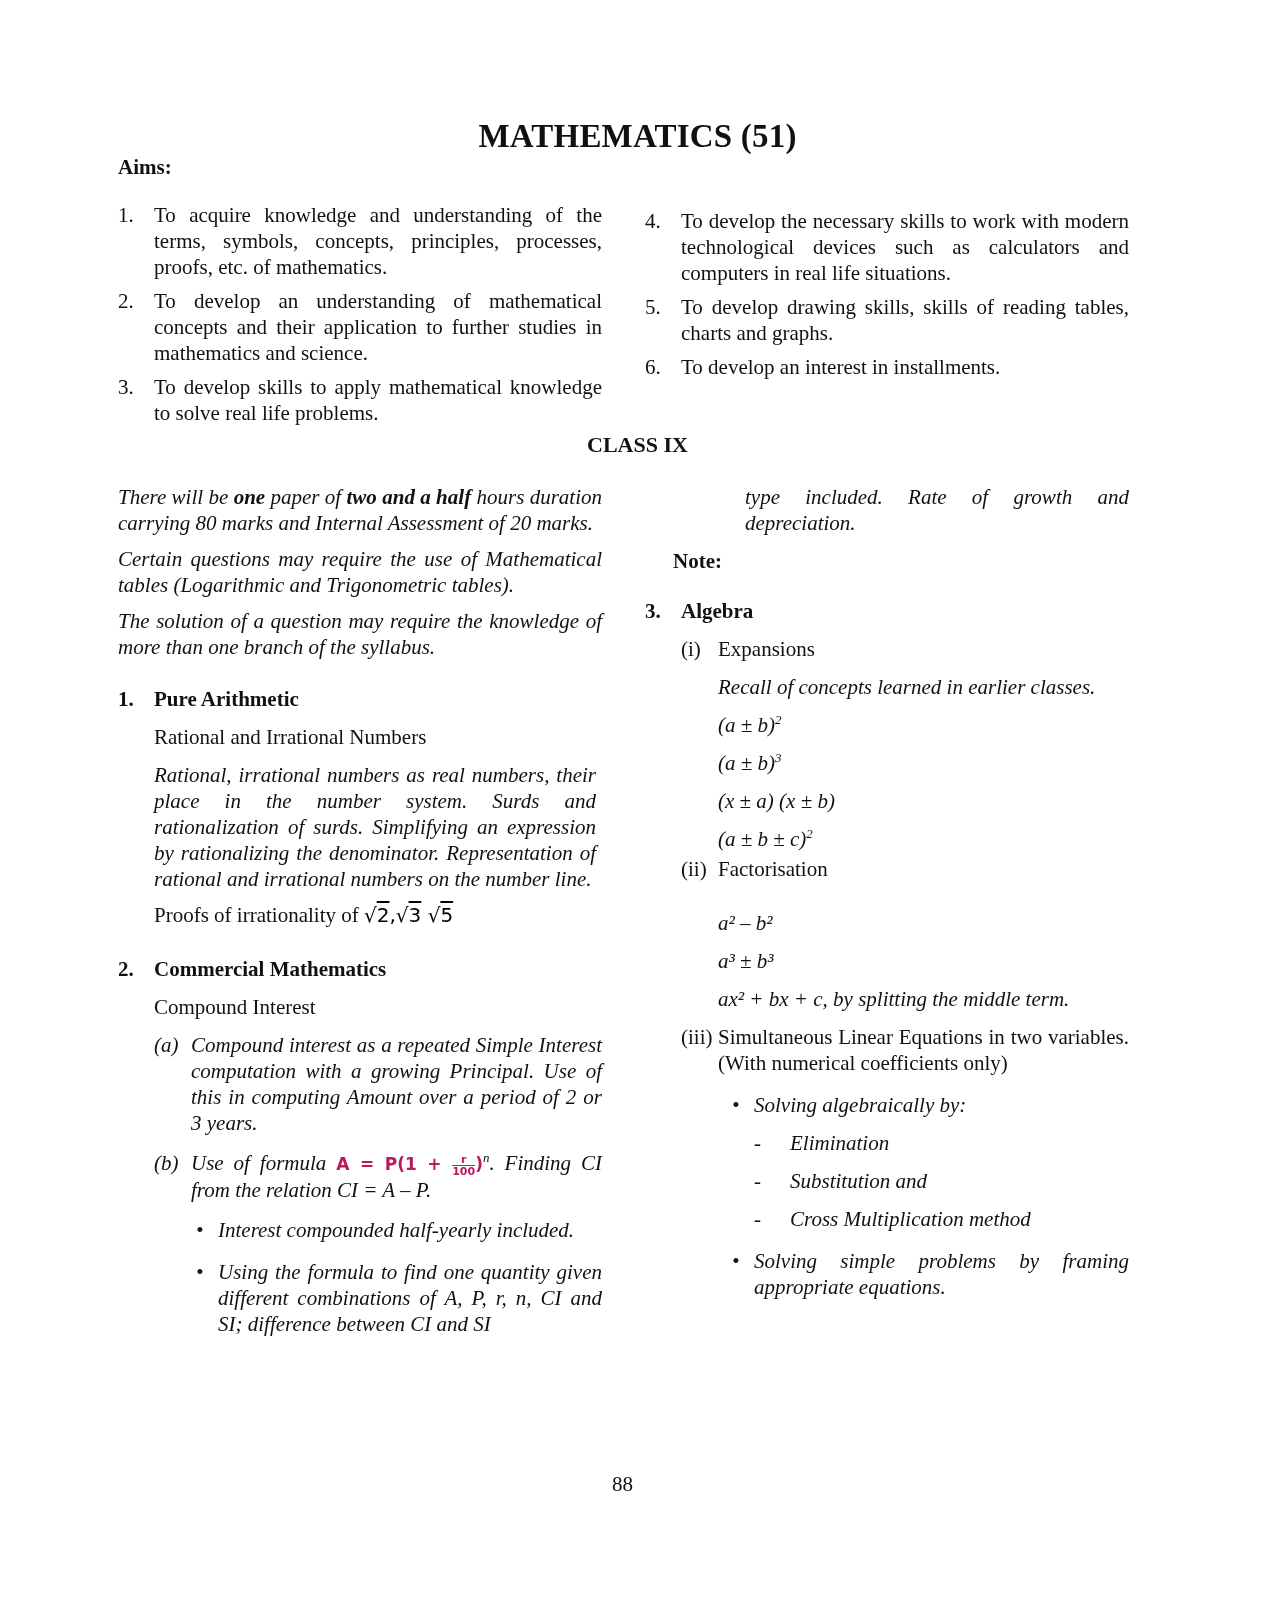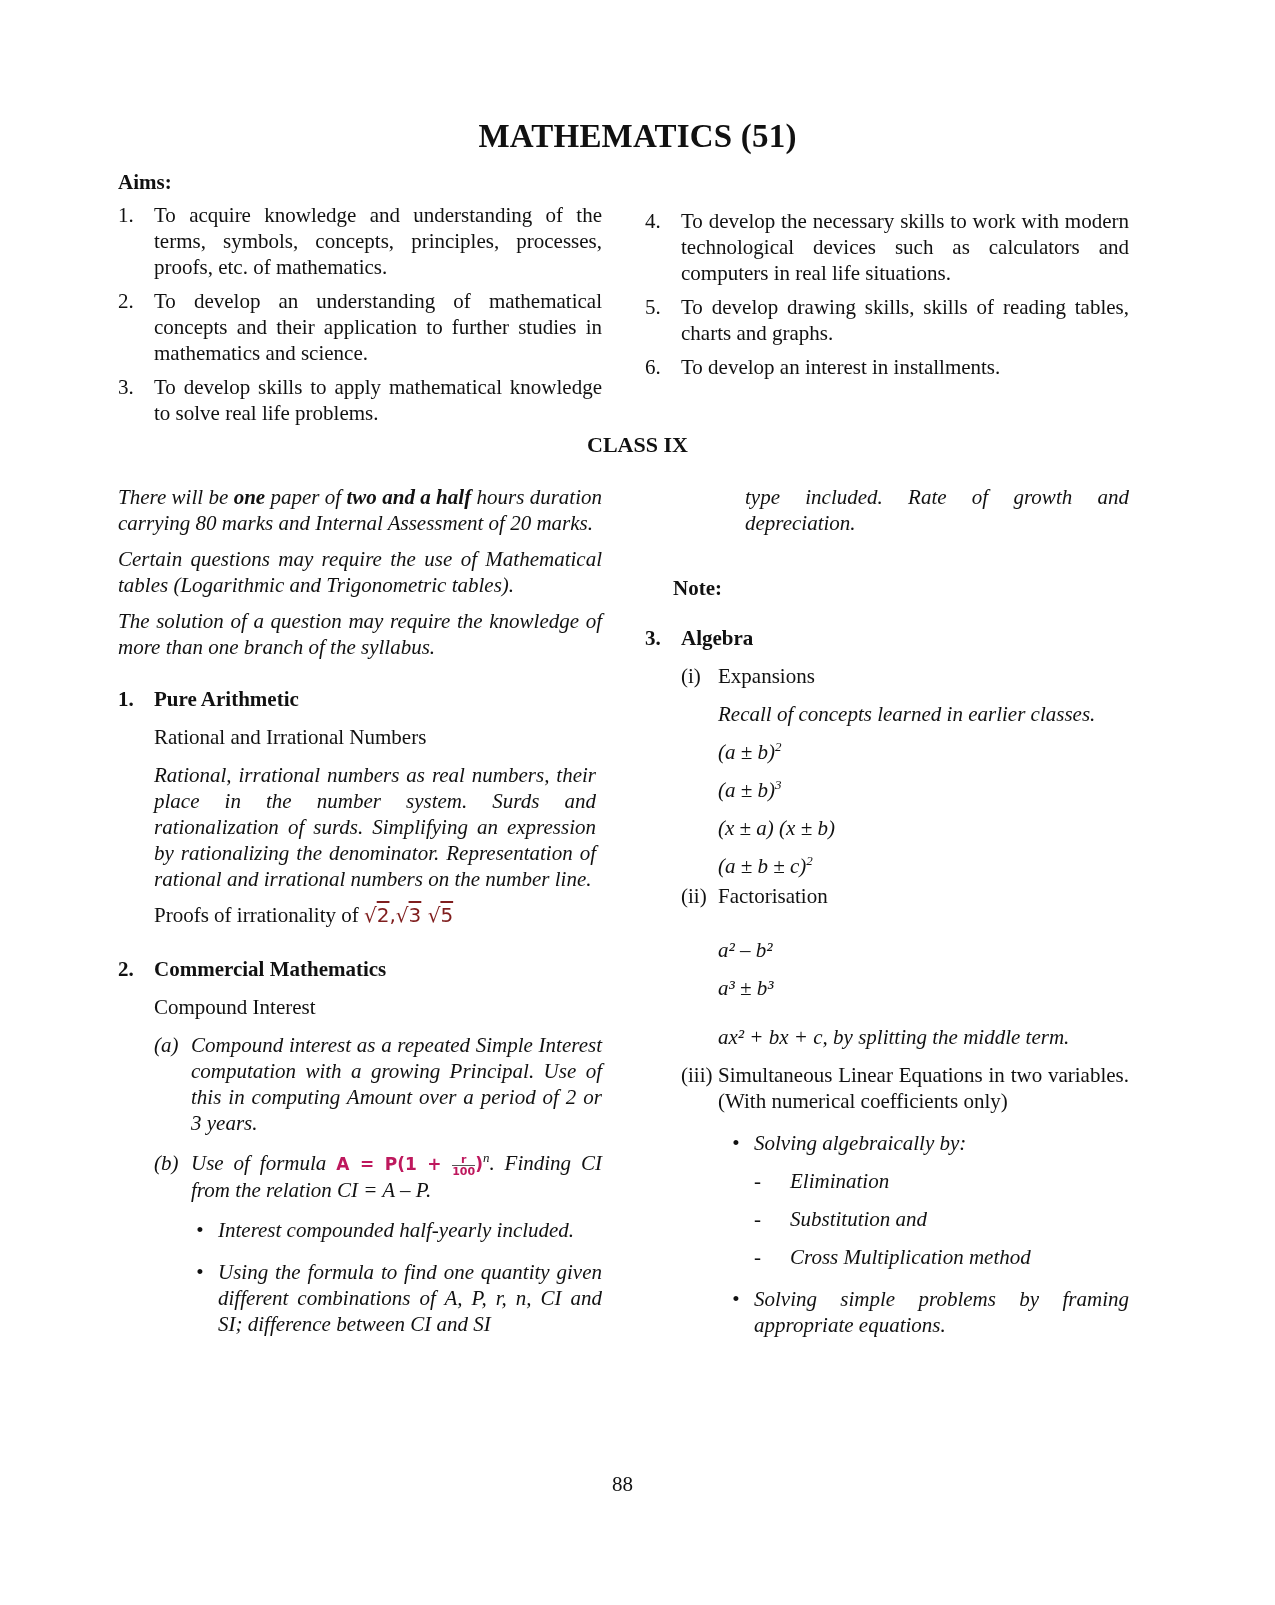--- a/index.html
+++ b/index.html
@@ -1,44 +1,44 @@
 <!DOCTYPE html>
 <html><head>
 <meta charset="utf-8">
 <style>
   html, body { margin: 0; padding: 0; background: #ffffff; }
   body { width: 1275px; height: 1605px; position: relative; overflow: hidden;
          font-family: "Liberation Serif", "DejaVu Serif", serif; color: #111; font-size: 21px; }
   .abs { position: absolute; }
   .title { left: 0; width: 1275px; top: 118px; text-align: center; font-weight: bold; font-size: 33px; letter-spacing: 0.2px; }
-  .aims-h { left: 118px; top: 170px; font-weight: bold; font-size: 21px; }
+  .aims-h { left: 118px; top: 155px; font-weight: bold; font-size: 21px; }
   .num-item { display: flex; line-height: 26px; margin-bottom: 8px; text-align: justify; }
   .num-item .n { width: 36px; flex: 0 0 36px; }
   .num-item .t { flex: 1; }
   .col-left { left: 118px; width: 484px; }
   .col-right { left: 645px; width: 484px; }
   .class-h { left: 0; width: 1275px; top: 432px; text-align: center; font-weight: bold; font-size: 22px; }
   .para { line-height: 26px; text-align: justify; margin: 0 0 10px 0; }
   .it { font-style: italic; }
-  .b { font-weight: bold; margin-top: 27px; }
+  .b { font-weight: bold; }
   .sec-h { display: flex; font-weight: bold; line-height: 26px; }
   .sec-h .n { width: 36px; flex: 0 0 36px; }
   .line { line-height: 26px; }
   .sub { display: flex; line-height: 26px; text-align: justify; }
   .sub .n { width: 37px; flex: 0 0 37px; }
   .sub .t { flex: 1; }
   .bullet { display: flex; line-height: 26px; text-align: justify; }
   .bullet .dot { width: 36px; flex: 0 0 36px; font-style: normal; text-align: center; }
   .bullet .t { flex: 1; }
   .dash { display: flex; line-height: 26px; }
   .dash .d { width: 36px; flex: 0 0 36px; }
   .formula-img { font-family: "DejaVu Sans", sans-serif; font-weight: bold; font-style: normal; color: #be185d; font-size: 17px; }
   .frac { display: inline-flex; flex-direction: column; vertical-align: middle; text-align: center; font-size: 11px; line-height: 11px; }
   .frac span:first-child { border-bottom: 1px solid #555; }
-  .surd { font-family: "DejaVu Sans", sans-serif; color: #7f1d1d; font-size: 20px; }
+  .surd { font-family: "DejaVu Sans", sans-serif; color: #000000; font-size: 20px; }
   .surd .rad { text-decoration: overline; }
   sup { font-size: 13px; line-height: 0; }
   .page-num { left: 0; width: 1245px; top: 1472px; text-align: center; font-size: 21px; }
 </style>
 </head>
 <body>
 
 <div class="abs title">MATHEMATICS (51)</div>
 
 <div class="abs aims-h">Aims:</div>
@@ -150,21 +150,21 @@
       <div class="line it" style="margin-top:12px;"><span>(a ± b ± c)</span><sup>2</sup></div>
     </div>
 
     <div class="sub" style="margin-top:4px;">
       <span class="n">(ii)</span>
       <span class="t">Factorisation</span>
     </div>
     <div style="padding-left:37px;">
       <div class="line it" style="margin-top:28px;">a² – b²</div>
       <div class="line it" style="margin-top:12px;">a³ ± b³</div>
-      <div class="line it" style="margin-top:23px;font-style:italic;">ax² + bx + c, by splitting the middle term.</div>
+      <div class="line it" style="margin-top:12px;font-style:italic;">ax² + bx + c, by splitting the middle term.</div>
     </div>
 
     <div class="sub" style="margin-top:12px;">
       <span class="n">(iii)</span>
       <span class="t">Simultaneous Linear Equations in two variables. (With numerical coefficients only)</span>
     </div>
     <div style="padding-left:37px; margin-top:16px;">
       <div class="bullet it">
         <span class="dot">•</span>
         <span class="t">Solving algebraically by:</span>

